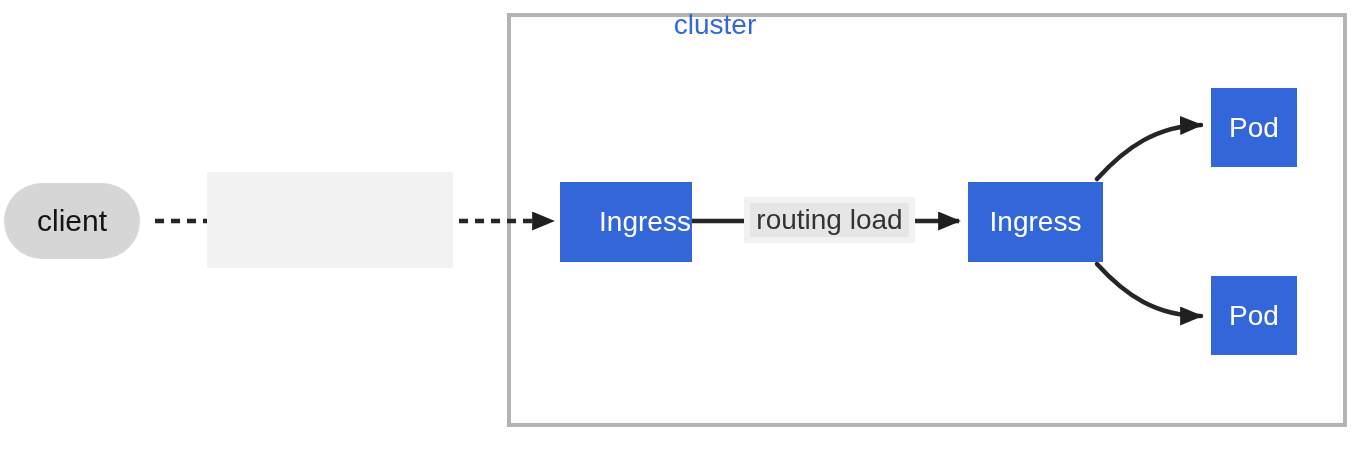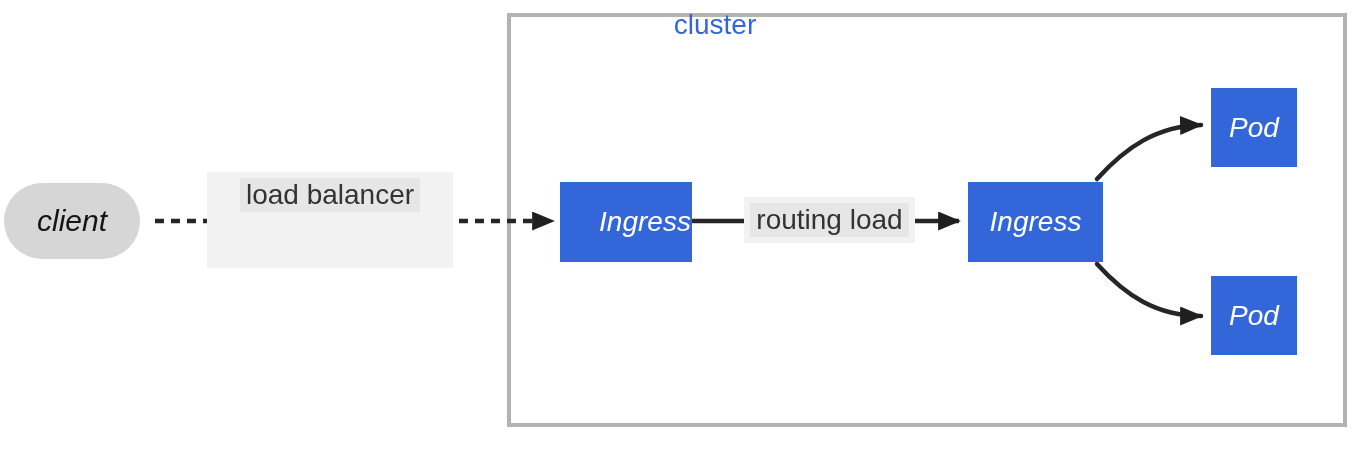--- a/index.html
+++ b/index.html
@@ -49,21 +49,20 @@
   }
   
   .node {
     position: absolute;
     display: flex;
     align-items: center;
     justify-content: center;
     box-sizing: border-box;
     z-index: 2;
     font-size: 28px;
-    font-style: italic;
   }
   .node-client {
     left: 4px;
     top: 183px;
     width: 136px;
     height: 76px;
     background: #d6d6d6;
     border-radius: 38px;
     color: #141414;
     font-size: 30px;
@@ -148,20 +147,19 @@
 
   <div class="node node-blue node-pod1">
     <span>Pod</span>
   </div>
 
   <div class="node node-blue node-pod2">
     <span>Pod</span>
   </div>
 
   <div class="edge-label label-lb">
-    <span class="line">load balancer</span>
   </div>
 
   <div class="edge-label label-routing">
     <span class="line">routing load</span>
   </div>
 
 </div>
 
 </body></html>

